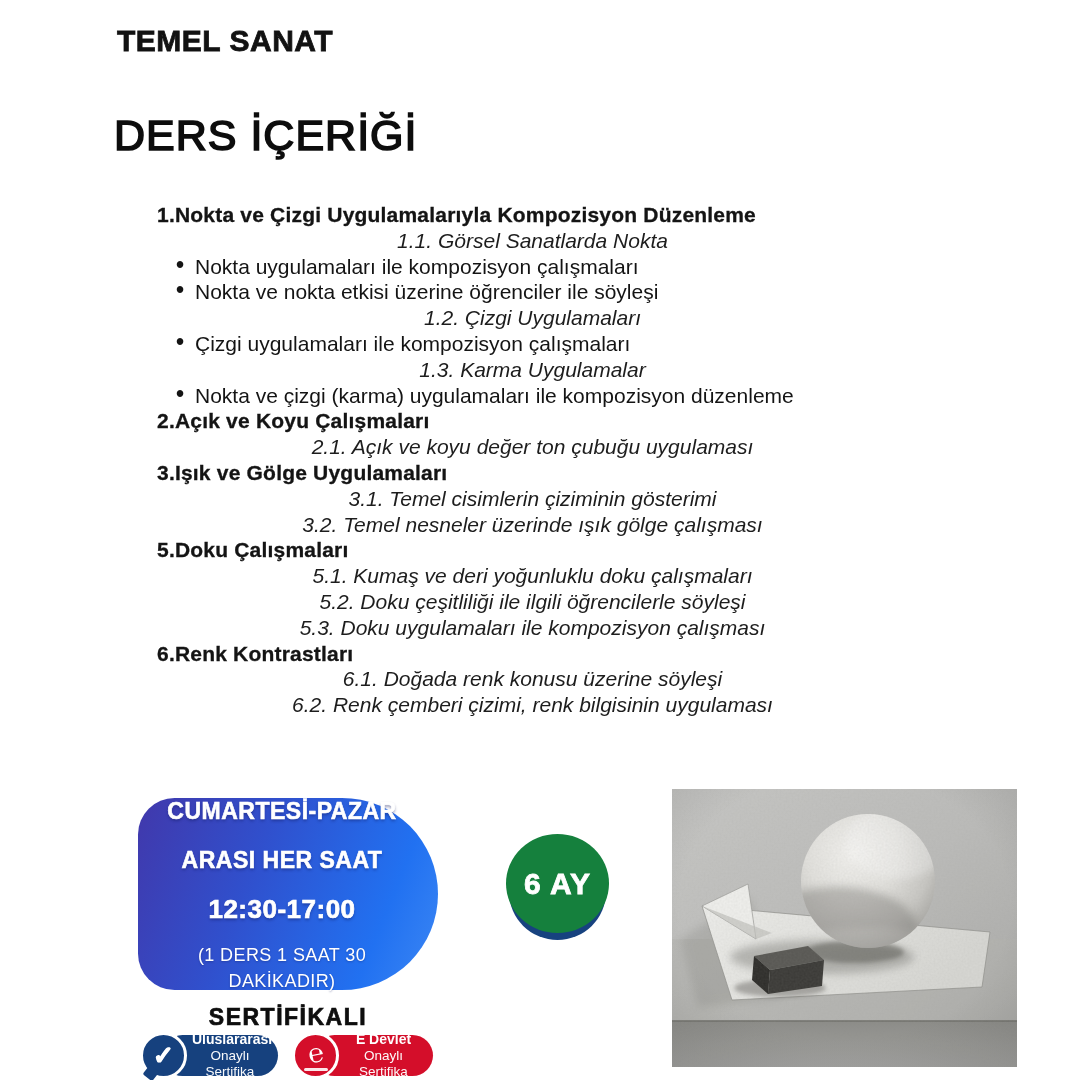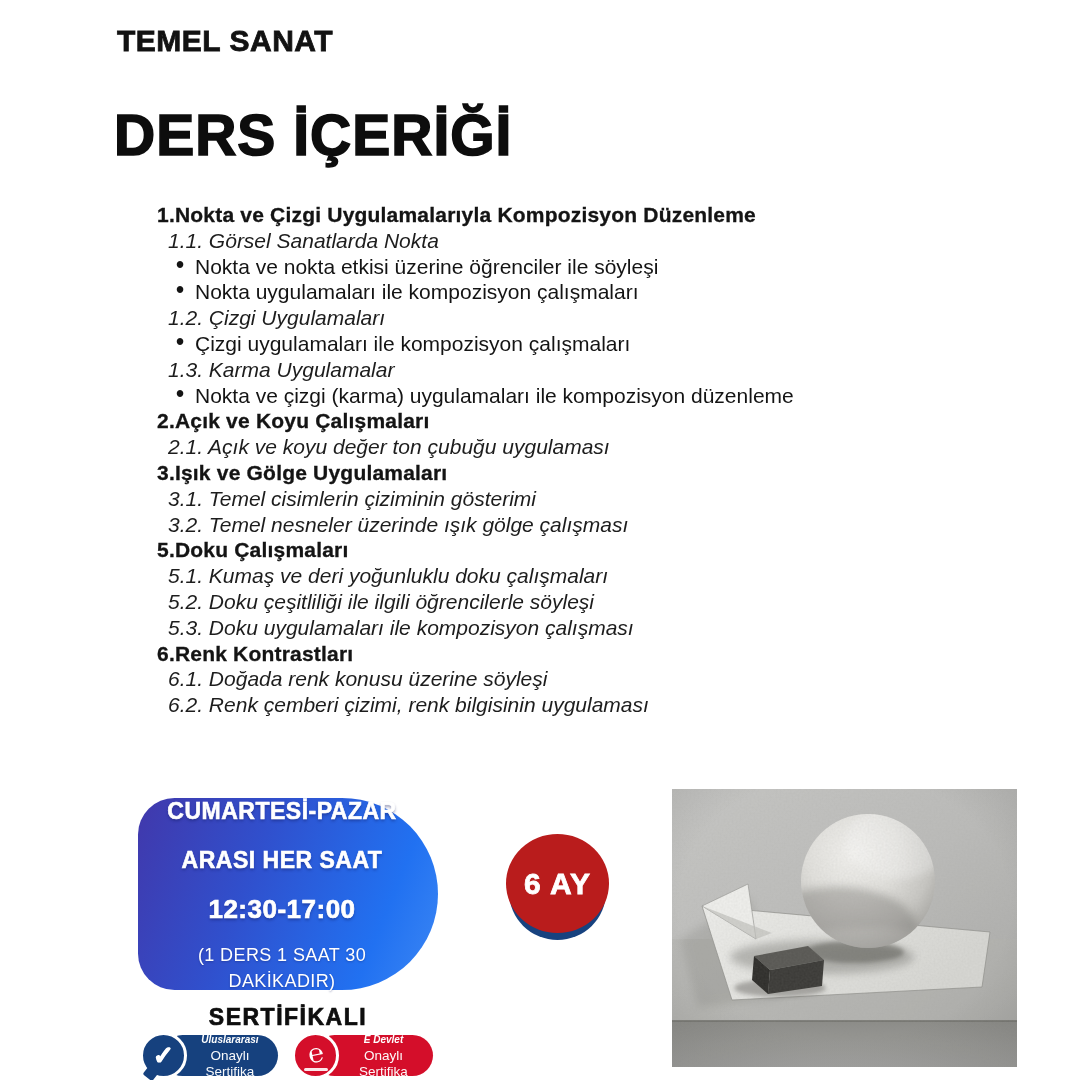--- a/index.html
+++ b/index.html
@@ -2,59 +2,59 @@
 <html lang="tr"><head>
 <meta charset="utf-8">
 <style>
   html,body{margin:0;padding:0;background:#ffffff;}
   body{font-family:"Liberation Sans", sans-serif; -webkit-font-smoothing:antialiased;}
   .canvas{position:relative;width:1080px;height:1080px;background:#ffffff;overflow:hidden;}
 
   
   .brand{position:absolute;left:117px;top:24px;font-size:30px;font-weight:700;
          letter-spacing:.5px;color:#121212;-webkit-text-stroke:.8px #121212;}
-  .page-title{position:absolute;left:114px;top:104px;font-size:57px;line-height:62px;
-         font-weight:700;color:#0d0d0d;letter-spacing:1px;-webkit-text-stroke:1.6px #0d0d0d;}
+  .page-title{position:absolute;left:114px;top:104px;font-size:43px;line-height:62px;
+         font-weight:400;color:#0d0d0d;letter-spacing:1px;-webkit-text-stroke:1.6px #0d0d0d;}
 
   
   .curriculum{position:absolute;left:117px;top:202px;width:780px;}
   .cur-line{font-size:21px;line-height:25.8px;color:#141414;white-space:nowrap;margin-left:40px;}
   .cur-line.header{font-weight:700;letter-spacing:.2px;-webkit-text-stroke:.3px #141414;}
-  .cur-line.sub{font-style:italic;padding-left:11px;color:#1d1d1d;}
+  .cur-line.sub{font-style:italic;padding-left:11px;color:#1d1d1d;text-align:center;}
   .cur-line.bullet{position:relative;padding-left:38px;}
   .cur-line.bullet::before{content:"•";position:absolute;left:19px;top:-1px;font-size:23px;font-weight:700;}
 
   
   .schedule{position:absolute;left:138px;top:798px;width:300px;height:192px;
             border-radius:38px 100px 100px 38px;
             background:linear-gradient(112deg,#4138ab 0%,#3050cd 38%,#2171f1 78%,#3c87f4 100%);
             display:flex;flex-direction:column;justify-content:center;align-items:center;
             padding:0 26px 0 14px;box-sizing:border-box;color:#fff;text-align:center;gap:17px;}
   .schedule .l-bold{font-size:23px;font-weight:800;letter-spacing:.5px;line-height:32px;
             -webkit-text-stroke:.6px #ffffff;text-shadow:0 2px 3px rgba(15,25,95,.45);}
   .schedule .l-time{font-size:26px;font-weight:800;letter-spacing:.5px;line-height:32px;
             -webkit-text-stroke:.7px #ffffff;text-shadow:0 2px 3px rgba(15,25,95,.45);}
   .schedule .l-note{font-size:18px;font-weight:400;letter-spacing:.4px;line-height:26px;
             text-shadow:0 1px 2px rgba(15,25,95,.35);}
 
   
   .duration{position:absolute;left:506px;top:834px;width:103px;height:106px;}
   .duration .under{position:absolute;left:3px;right:3px;top:10px;bottom:0;border-radius:50%;background:#17427f;}
-  .duration .disc{position:absolute;left:0;right:0;top:0;bottom:7px;border-radius:50%;background:#b91c1c;
+  .duration .disc{position:absolute;left:0;right:0;top:0;bottom:7px;border-radius:50%;background:#15803d;
             display:flex;align-items:center;justify-content:center;}
   .duration .disc span{color:#fff;font-size:30px;font-weight:900;letter-spacing:1px;-webkit-text-stroke:.8px #fff;}
 
   
   .cert-heading{position:absolute;left:138px;top:1004px;width:300px;text-align:center;
             font-size:23px;font-weight:800;letter-spacing:1.5px;color:#0e0e0e;-webkit-text-stroke:.7px #0e0e0e;}
   .cert-badge{position:absolute;top:1032px;height:47px;}
   .cert-badge .pill{position:absolute;left:22px;right:0;top:3px;height:41px;border-radius:21px;
             display:flex;flex-direction:column;justify-content:center;text-align:center;
             padding-left:30px;padding-right:10px;color:#fff;}
-  .cert-badge .pill .t1{font-size:10px;font-weight:700;line-height:17px;font-style:italic;}
+  .cert-badge .pill .t1{font-size:14px;font-weight:700;line-height:17px;}
   .cert-badge .pill .t2{font-size:13.5px;font-weight:400;line-height:16px;opacity:.97;}
   .badge-icon{position:absolute;left:0;top:0;width:47px;height:47px;border-radius:50%;
             border:3px solid #ffffff;box-sizing:border-box;z-index:2;
             display:flex;flex-direction:column;align-items:center;justify-content:center;color:#fff;}
   .badge-icon.tail::after{content:"";position:absolute;bottom:-3px;left:2px;width:12px;height:12px;
             background:inherit;border-radius:2px;transform:rotate(38deg);z-index:-1;}
   .badge-blue .pill,.badge-blue .badge-icon{background:#16417e;}
   .badge-red  .pill,.badge-red  .badge-icon{background:#d40e2a;}
   .check-glyph{font-size:25px;font-weight:900;-webkit-text-stroke:1px #fff;line-height:1;}
   .e-glyph{font-size:26px;font-style:italic;line-height:1;transform:rotate(-12deg);}
@@ -67,22 +67,22 @@
 <body>
 
 <div class="canvas">
 
   <div class="brand">TEMEL SANAT</div>
   <div class="page-title">DERS İÇERİĞİ</div>
 
   <div class="curriculum">
       <div class="cur-line header">1.Nokta ve Çizgi Uygulamalarıyla Kompozisyon Düzenleme</div>
       <div class="cur-line sub">1.1. Görsel Sanatlarda Nokta</div>
+      <div class="cur-line bullet">Nokta uygulamaları ile kompozisyon çalışmaları</div>
       <div class="cur-line bullet">Nokta ve nokta etkisi üzerine öğrenciler ile söyleşi</div>
-      <div class="cur-line bullet">Nokta uygulamaları ile kompozisyon çalışmaları</div>
       <div class="cur-line sub">1.2. Çizgi Uygulamaları</div>
       <div class="cur-line bullet">Çizgi uygulamaları ile kompozisyon çalışmaları</div>
       <div class="cur-line sub">1.3. Karma Uygulamalar</div>
       <div class="cur-line bullet">Nokta ve çizgi (karma) uygulamaları ile kompozisyon düzenleme</div>
       <div class="cur-line header">2.Açık ve Koyu Çalışmaları</div>
       <div class="cur-line sub">2.1. Açık ve koyu değer ton çubuğu uygulaması</div>
       <div class="cur-line header">3.Işık ve Gölge Uygulamaları</div>
       <div class="cur-line sub">3.1. Temel cisimlerin çiziminin gösterimi</div>
       <div class="cur-line sub">3.2. Temel nesneler üzerinde ışık gölge çalışması</div>
       <div class="cur-line header">5.Doku Çalışmaları</div>

